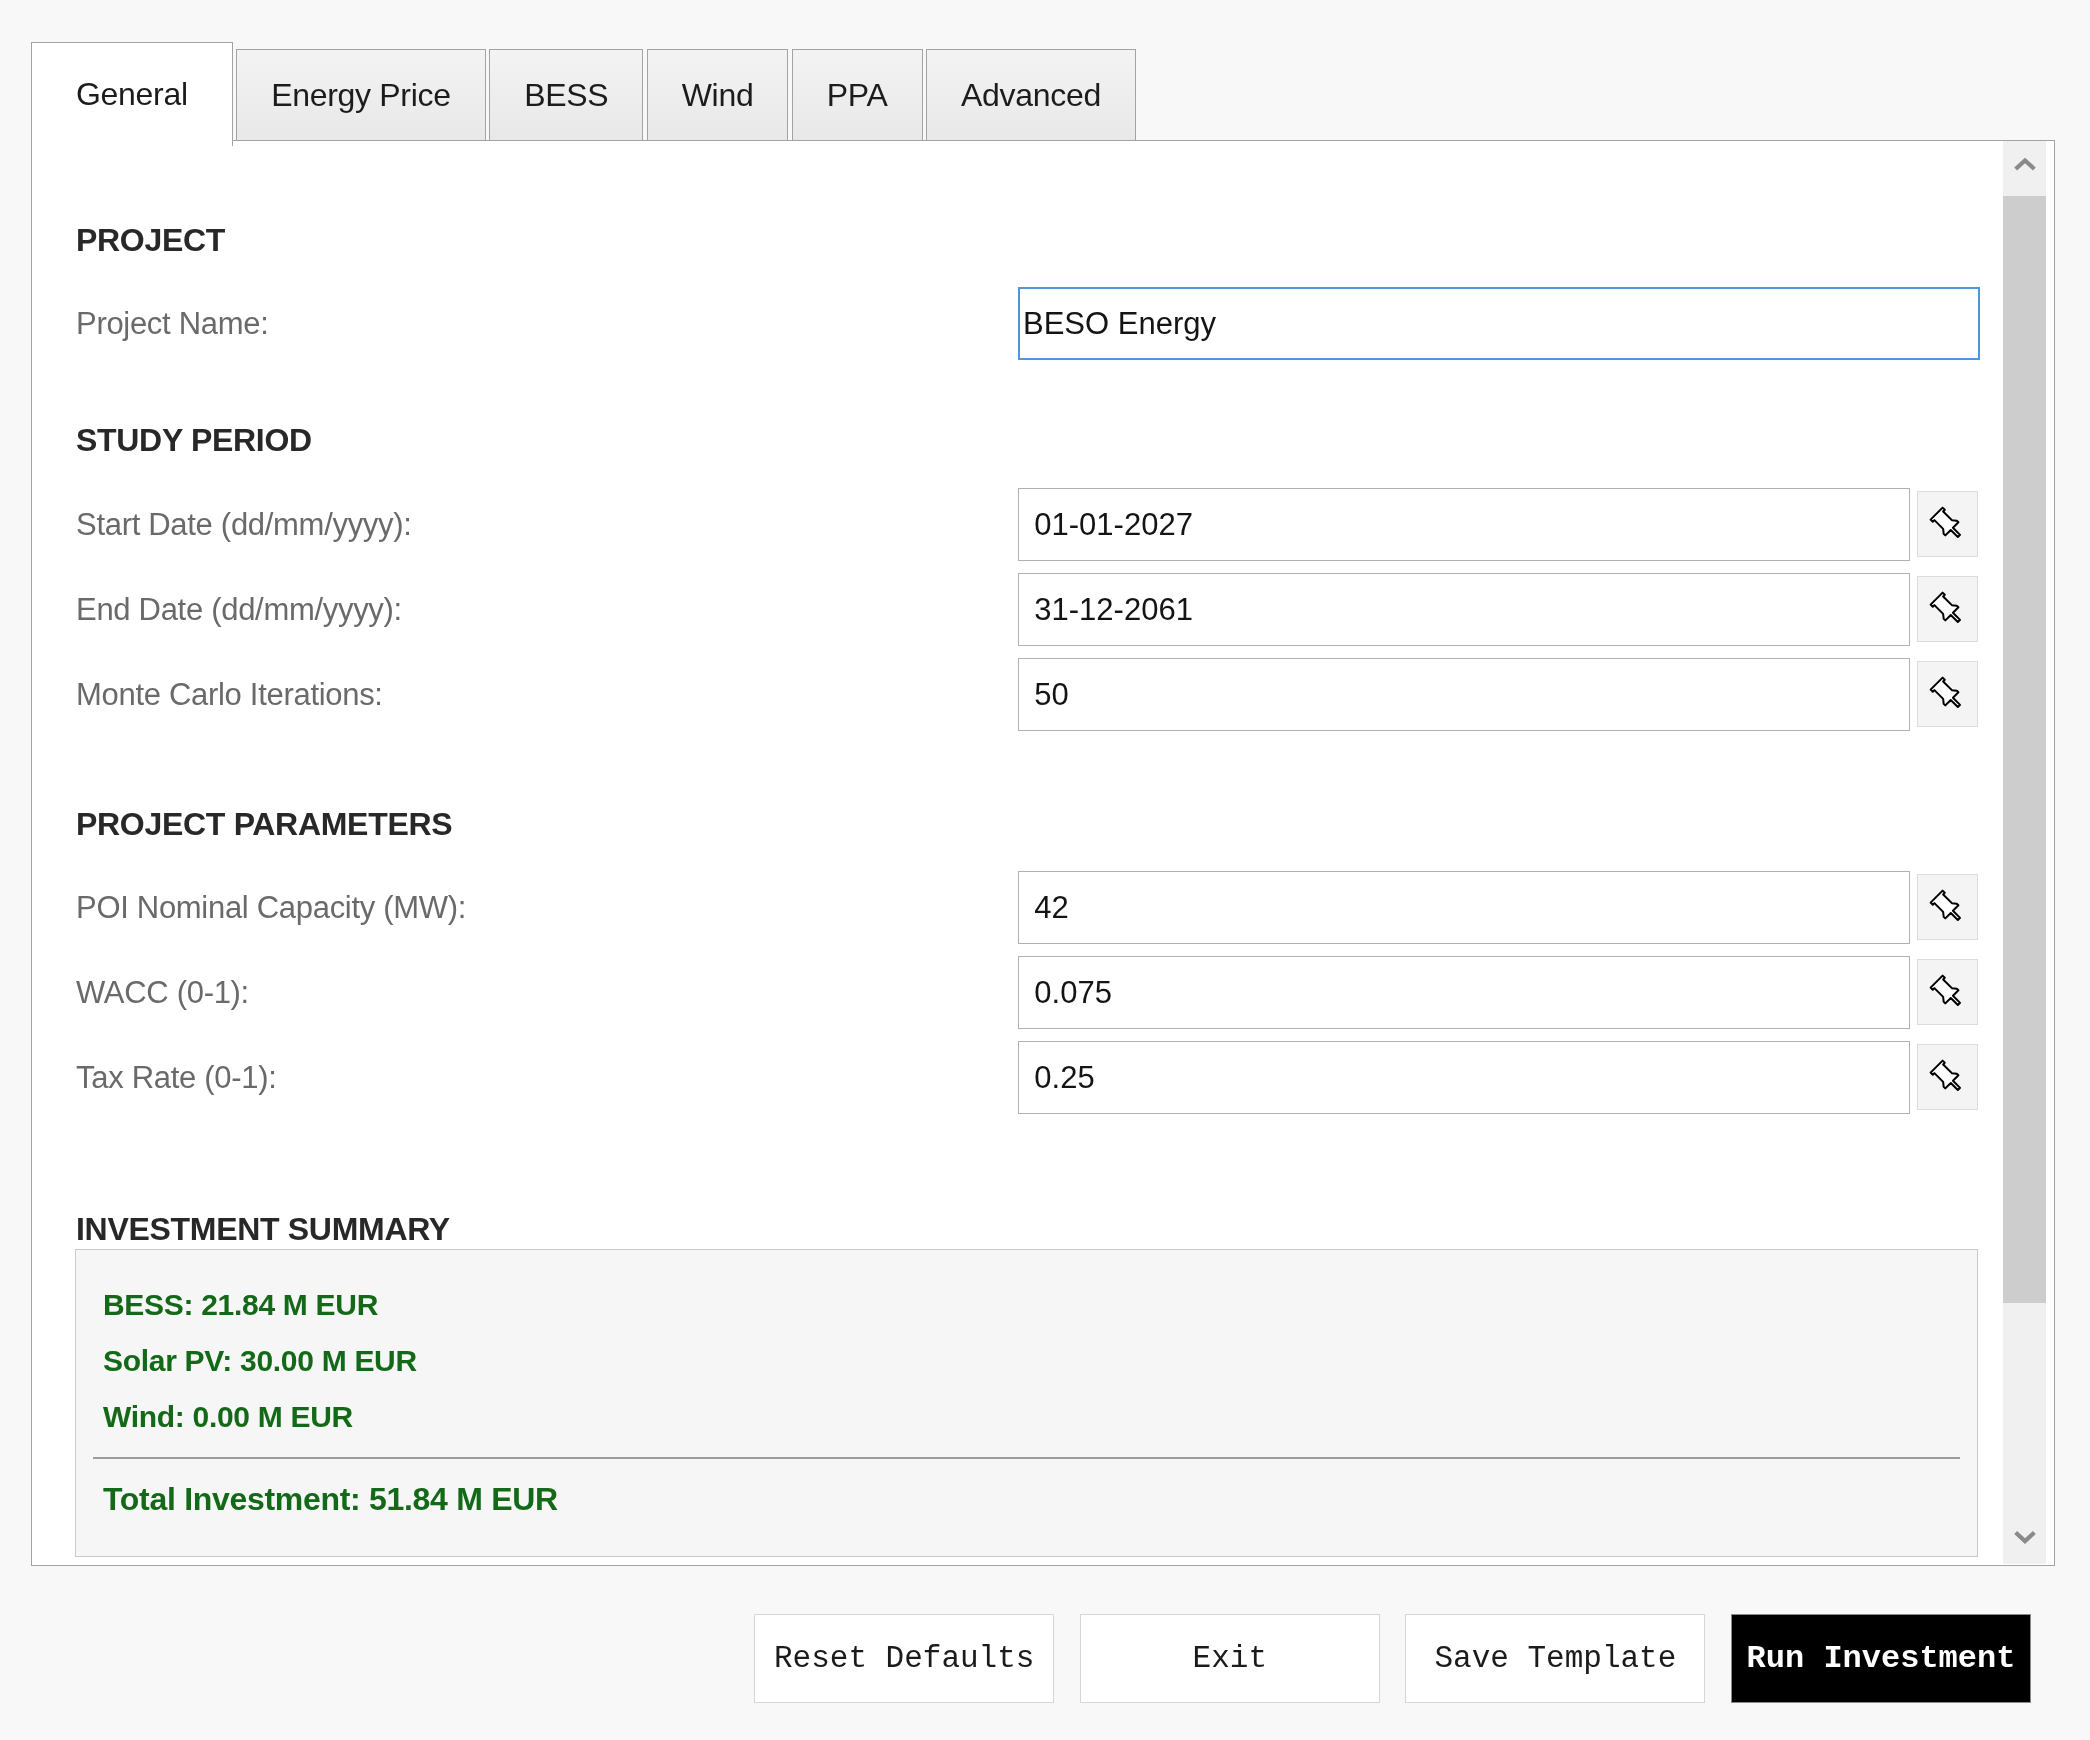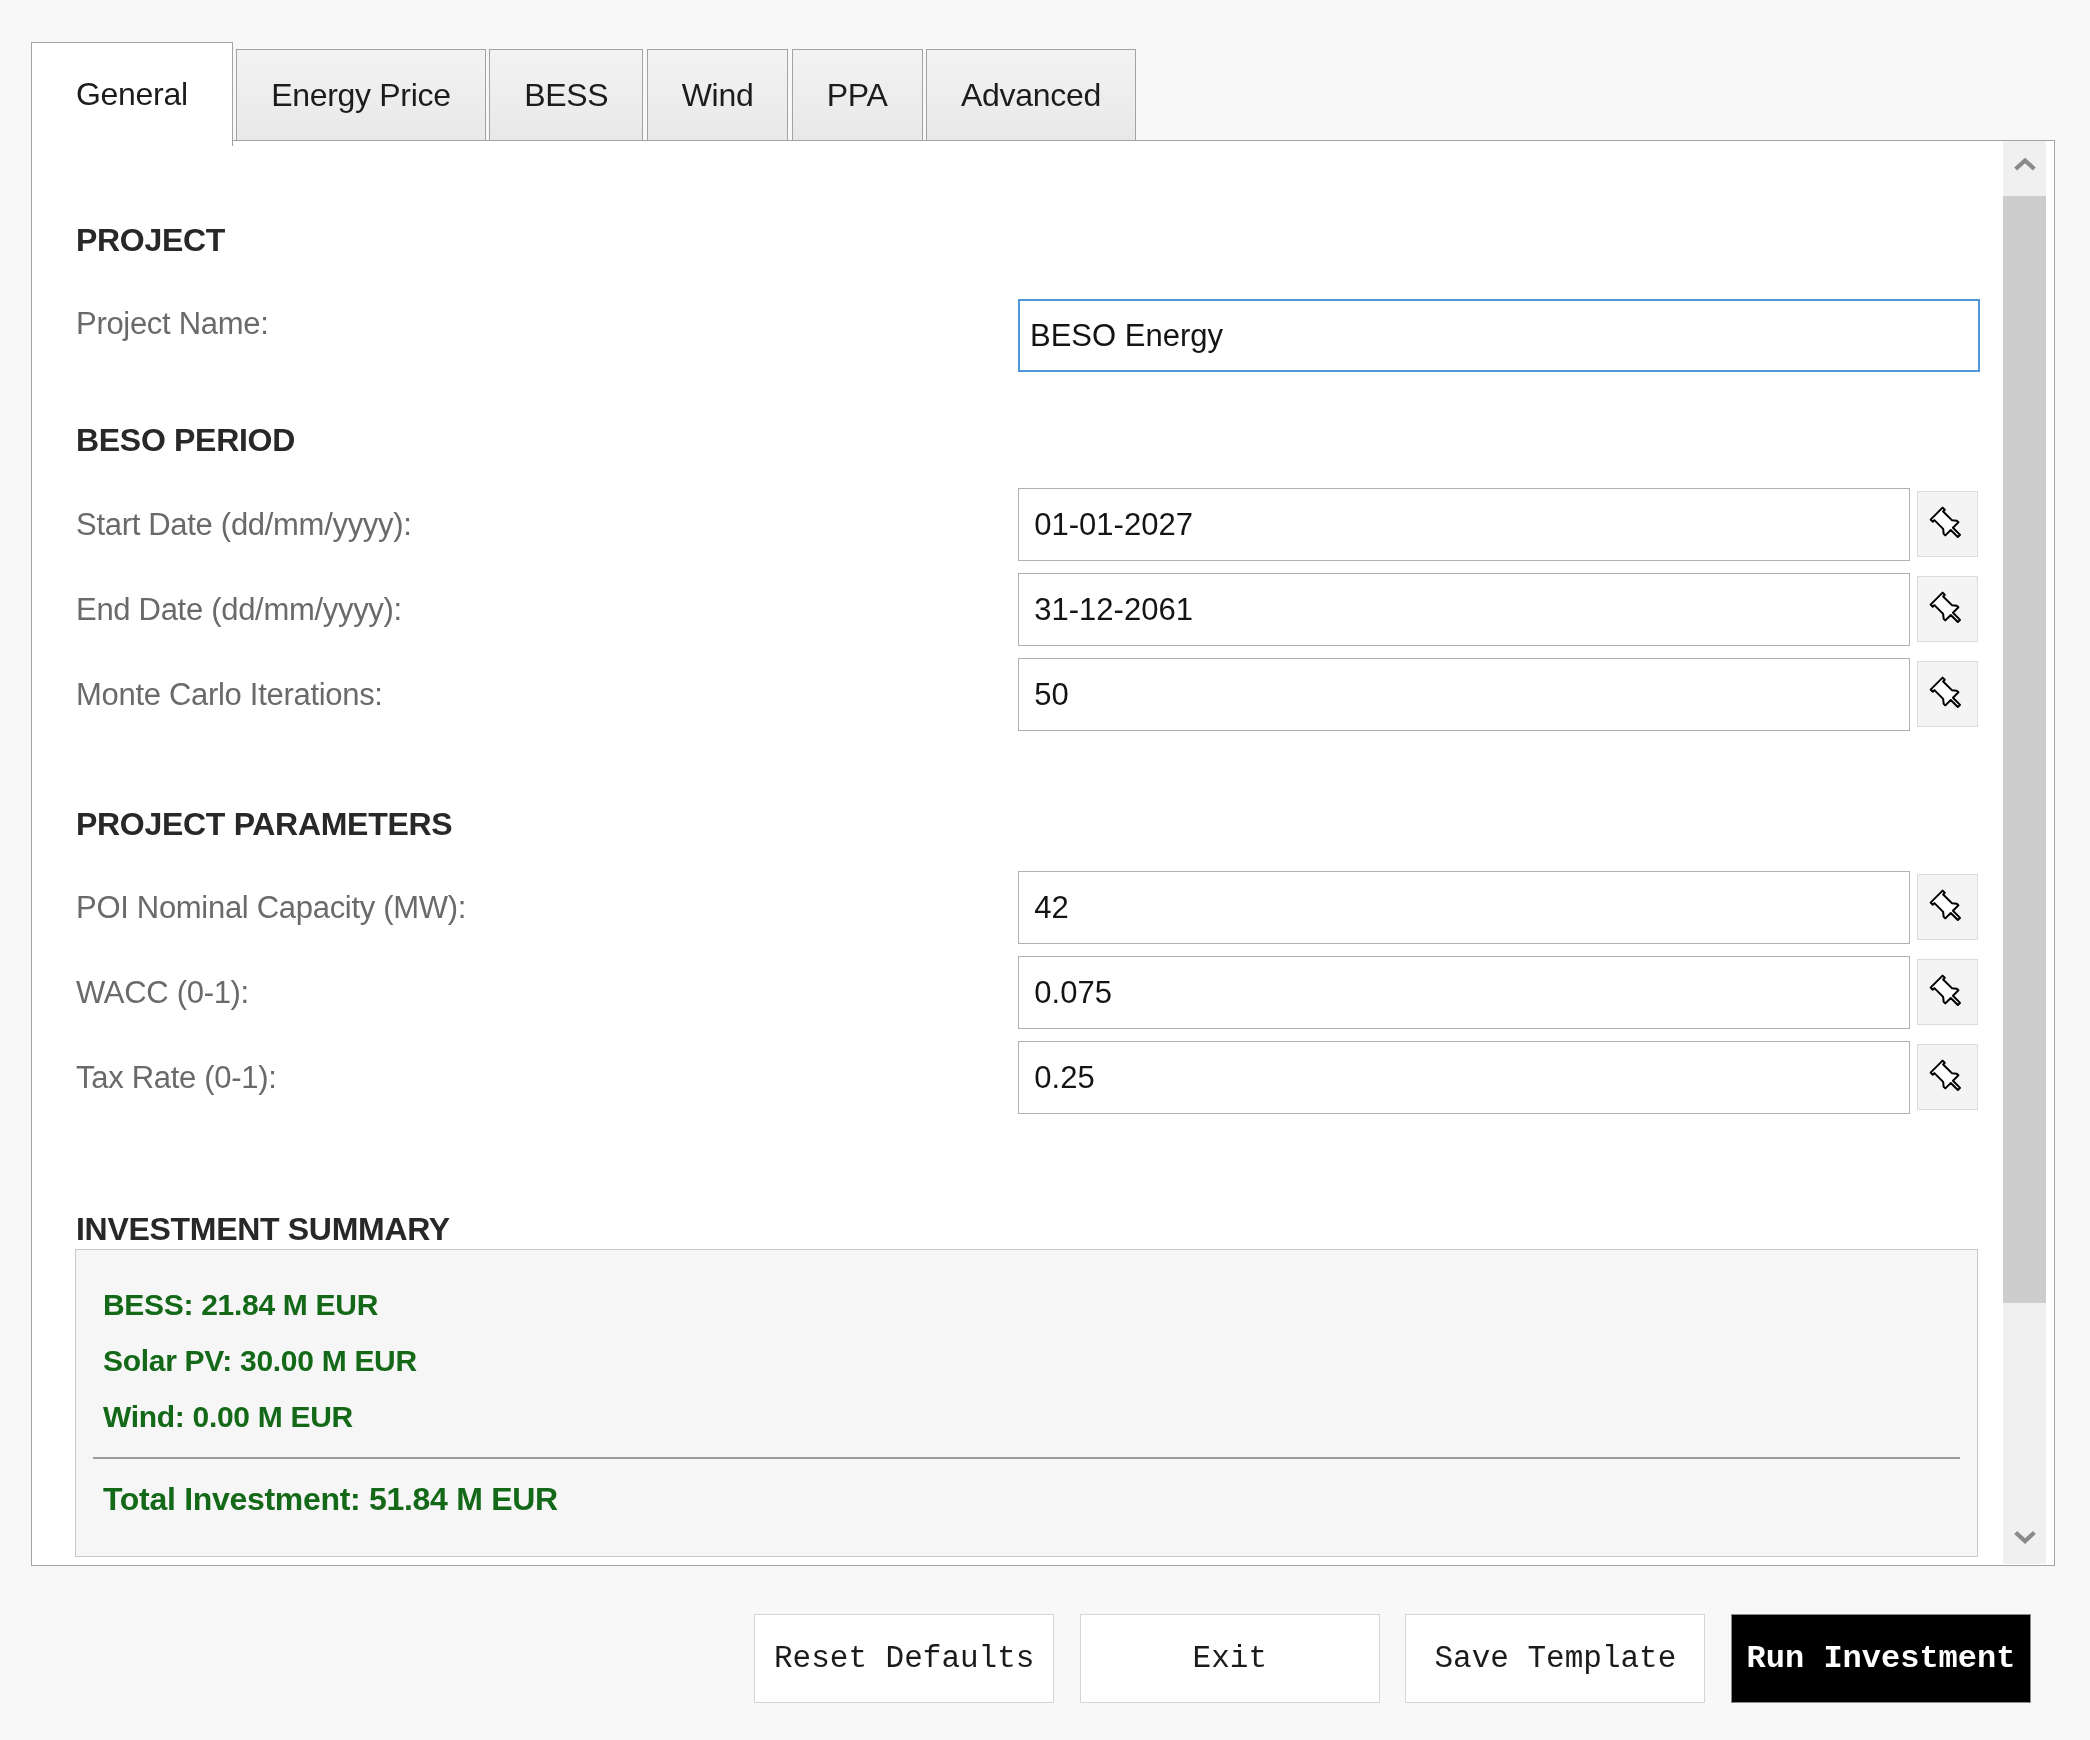--- a/index.html
+++ b/index.html
@@ -47,21 +47,21 @@
     position:absolute;left:44px;top:50%;transform:translateY(-50%);
     font-size:31px;color:#6a6a6a;white-space:nowrap;
   }
   .tinput{
     position:absolute;left:986px;top:0;height:73px;width:892px;
     border:1.7px solid #b1b1b1;background:#fff;
     font-family:inherit;font-size:31px;color:#141414;
     padding:0 15.3px;outline:none;
   }
   .tinput.wide{width:962px;}
-  .tinput.focused{border:2.6px solid var(--focus-blue);padding:0 10px;margin-top:12px;}
+  .tinput.focused{border:2.6px solid var(--focus-blue);padding:0 3px;}
   .pinbtn{
     position:absolute;left:1885px;top:3.4px;width:61px;height:66px;
     background:#f4f4f4;border:1.7px solid #dcdcdc;
     display:flex;align-items:center;justify-content:center;
     padding:0;cursor:pointer;
   }
   .pinbtn svg{display:block;}
 
   
   .invbox{
@@ -117,21 +117,21 @@
 
 <div class="panel">
 
   <h2 class="sec" style="top:81px">PROJECT</h2>
 
   <div class="frow" style="top:146px">
     <span class="lbl">Project Name:</span>
     <input class="tinput wide focused" type="text" value="BESO Energy" style="">
   </div>
 
-  <h2 class="sec" style="top:281px">BESO PERIOD</h2>
+  <h2 class="sec" style="top:281px">STUDY PERIOD</h2>
 
   <div class="frow" style="top:347px">
     <span class="lbl">Start Date (dd/mm/yyyy):</span>
     <input class="tinput" type="text" value="01-01-2027" style="">
     <button class="pinbtn">
       <span>
         <svg width="37" height="37" viewBox="0 0 24 24">
             <g transform="rotate(-45 12 12)">
               <path d="M16 12 V4 H17.5 V2 H6.5 V4 H8 V12 L6 14.5 V16 H11 V22.5 H13 V16 H18 V14.5 Z" fill="#ffffff" stroke="#000000" stroke-width="1.3" stroke-linejoin="round"></path>
             </g>

